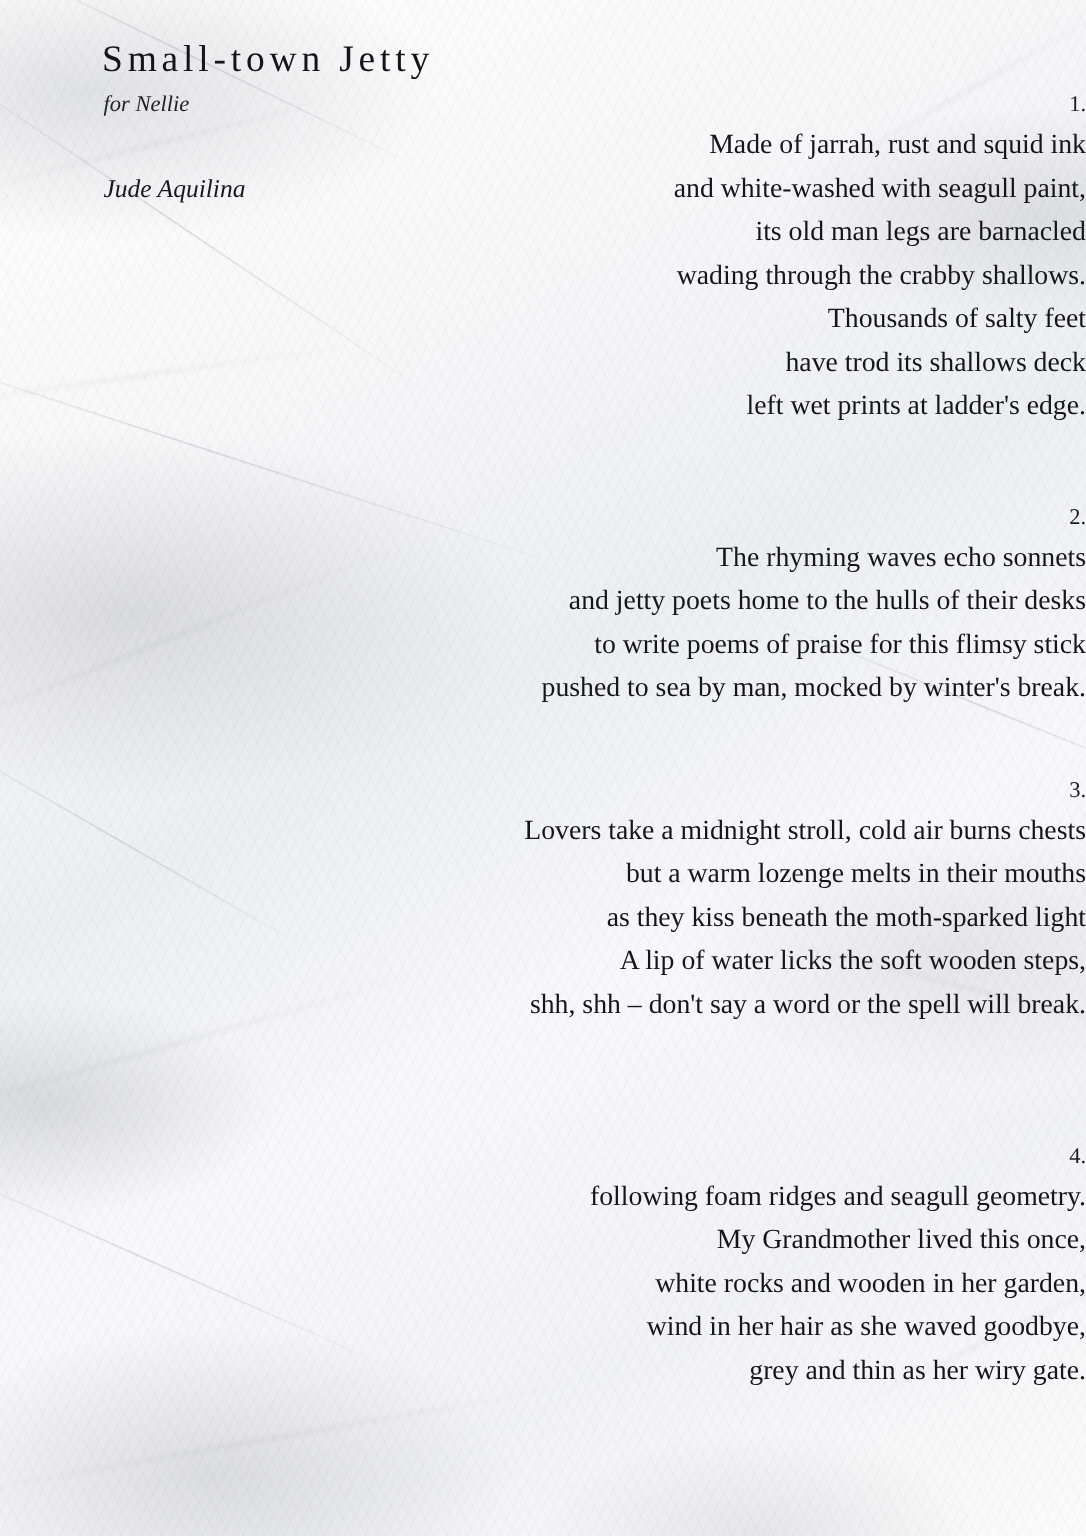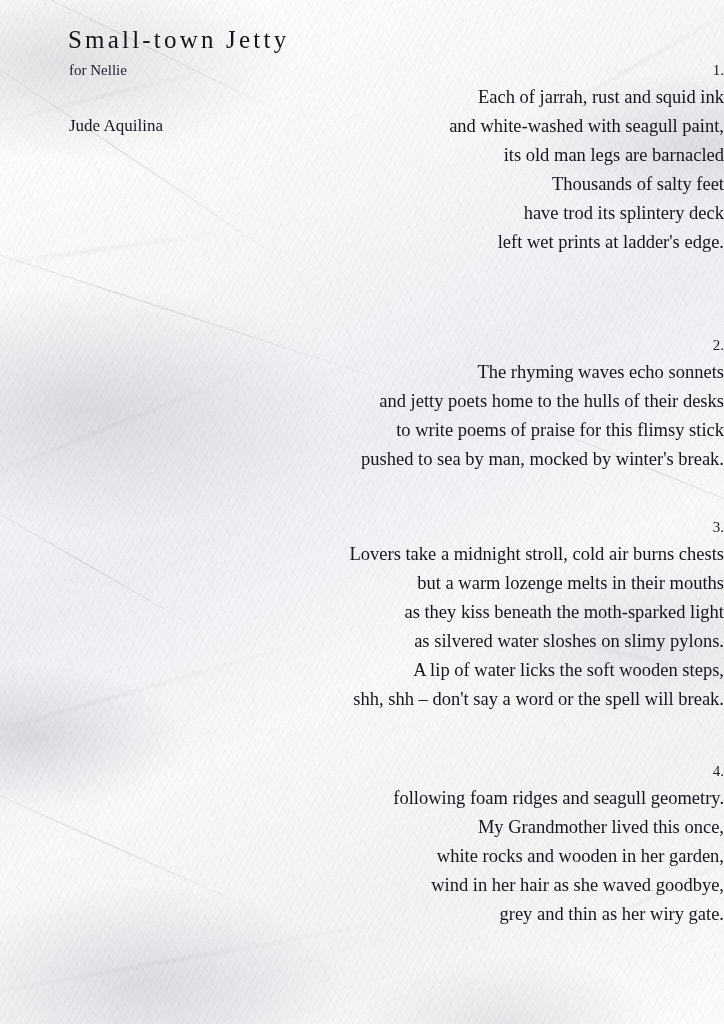--- a/index.html
+++ b/index.html
@@ -77,27 +77,29 @@
     font-size: 25px;
     letter-spacing: 3.2px;
     color: #14151a;
     white-space: nowrap;
   }
   .dedication {
     position: absolute;
     left: 69px;
     top: 62px;
     font-size: 15px;
+    font-style: italic;
     color: #20212a;
   }
   .author {
     position: absolute;
     left: 69px;
     top: 116px;
     font-size: 17px;
+    font-style: italic;
     color: #17181f;
   }
 
   .poem {
     position: absolute;
     left: 0;
     top: 0;
     width: 724px;
     text-align: right;
     padding-right: 70px;
@@ -147,42 +149,42 @@
   </div>
 
   <div class="title">Small-town Jetty</div>
   <div class="dedication">for Nellie</div>
   <div class="author">Jude Aquilina</div>
 
   <div class="poem">
 
     <div class="stanza s1">
       <div class="stanza-number">1.</div>
-      <div class="line">Each of jarrah, rust and squid ink</div>
+      <div class="line">Made of jarrah, rust and squid ink</div>
       <div class="line">and white-washed with seagull paint,</div>
       <div class="line">its old man legs are barnacled</div>
+      <div class="line">wading through the crabby shallows.</div>
       <div class="line">Thousands of salty feet</div>
-      <div class="line">have trod its splintery deck</div>
+      <div class="line">have trod its shallows deck</div>
       <div class="line">left wet prints at ladder's edge.</div>
     </div>
 
     <div class="stanza s2">
       <div class="stanza-number">2.</div>
       <div class="line">The rhyming waves echo sonnets</div>
       <div class="line">and jetty poets home to the hulls of their desks</div>
       <div class="line">to write poems of praise for this flimsy stick</div>
       <div class="line">pushed to sea by man, mocked by winter's break.</div>
     </div>
 
     <div class="stanza s3">
       <div class="stanza-number">3.</div>
       <div class="line">Lovers take a midnight stroll, cold air burns chests</div>
       <div class="line">but a warm lozenge melts in their mouths</div>
       <div class="line">as they kiss beneath the moth-sparked light</div>
-      <div class="line">as silvered water sloshes on slimy pylons.</div>
       <div class="line">A lip of water licks the soft wooden steps,</div>
       <div class="line">shh, shh – don't say a word or the spell will break.</div>
     </div>
 
     <div class="stanza s4">
       <div class="stanza-number">4.</div>
       <div class="line">following foam ridges and seagull geometry.</div>
       <div class="line">My Grandmother lived this once,</div>
       <div class="line">white rocks and wooden in her garden,</div>
       <div class="line">wind in her hair as she waved goodbye,</div>

